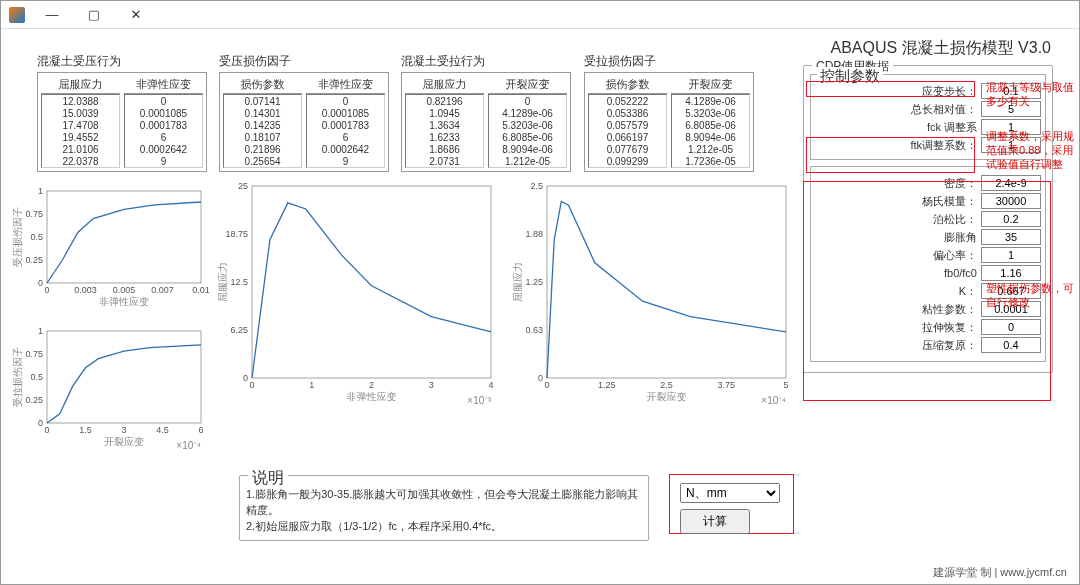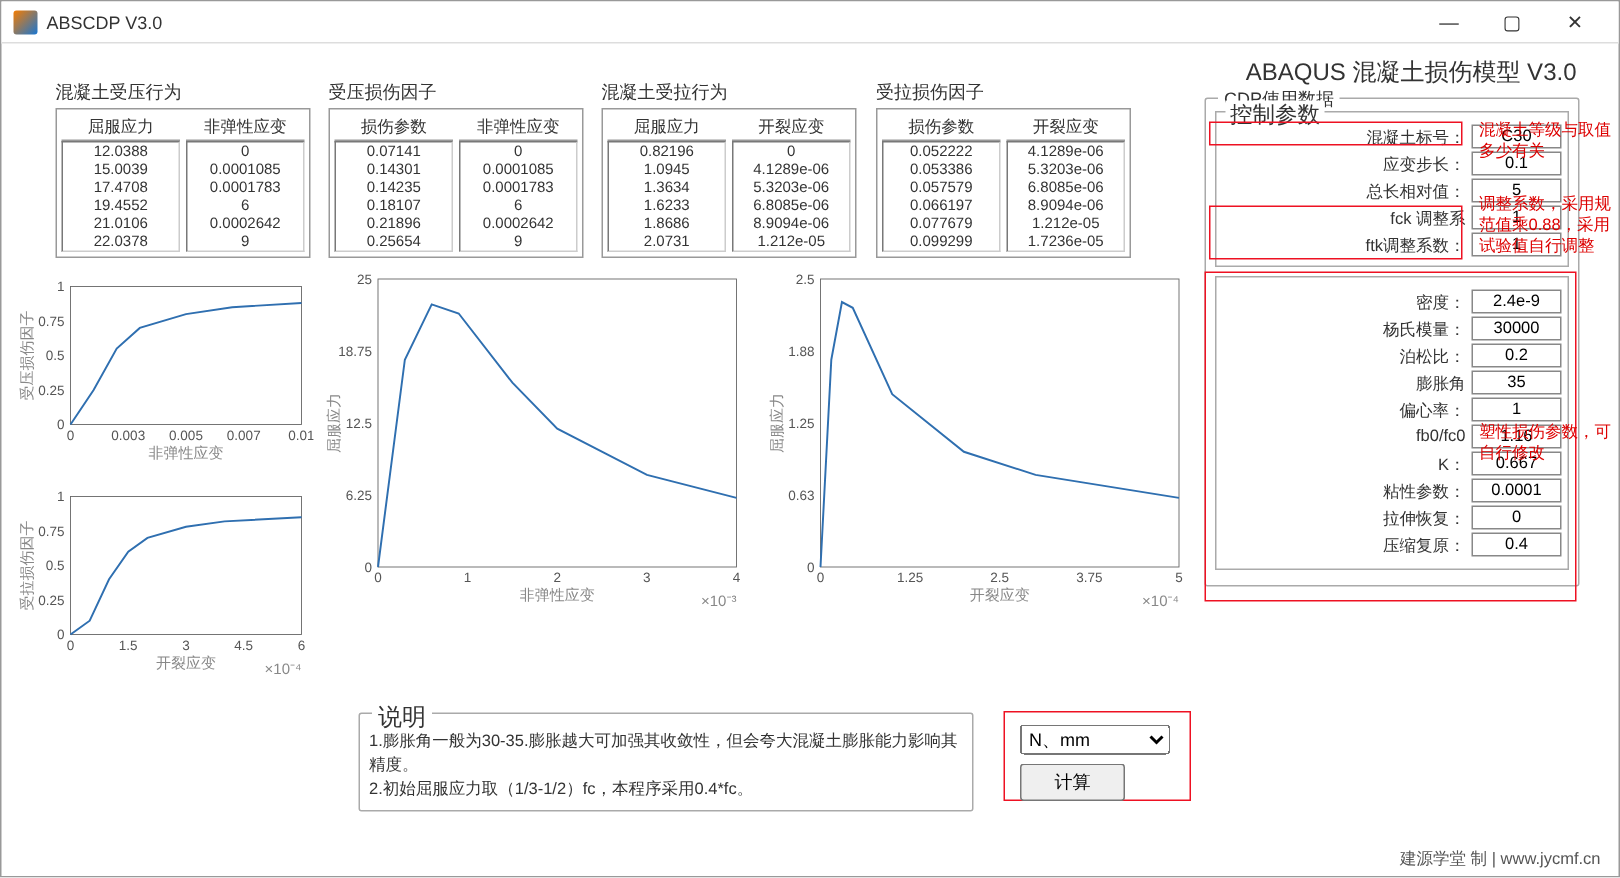--- a/index.html
+++ b/index.html
@@ -51,21 +51,20 @@
 
   .footer { position: absolute; bottom: 4px; right: 12px; font-size: 11px; color: #555; }
 </style>
 </head>
 <body>
 
 <div class="window">
 
   <div class="titlebar">
     <div class="titlebar-icon"></div>
-    <div class="titlebar-title">ABSCDP V3.0</div>
     <div class="win-controls">
       <div class="win-btn">—</div>
       <div class="win-btn">▢</div>
       <div class="win-btn win-close">✕</div>
     </div>
   </div>
 
   <div class="content">
     <div class="app-title">ABAQUS 混凝土损伤模型 V3.0</div>
 
@@ -261,24 +260,20 @@
       </select>
       <button>计算</button>
     </div>
 
     <div class="right-panel">
       <div class="legend">CDP使用数据</div>
       <div class="fieldset-inner">
         <div class="legend2">控制参数</div>
         <div>
             <div class="fld-row">
-              <label>混凝土标号：</label>
-              <input value="C30" style="">
-            </div>
-            <div class="fld-row">
               <label>应变步长：</label>
               <input value="0.1" style="">
             </div>
             <div class="fld-row">
               <label>总长相对值：</label>
               <input value="5" style="">
             </div>
             <div class="fld-row">
               <label>fck 调整系</label>
               <input value="1" style="">

